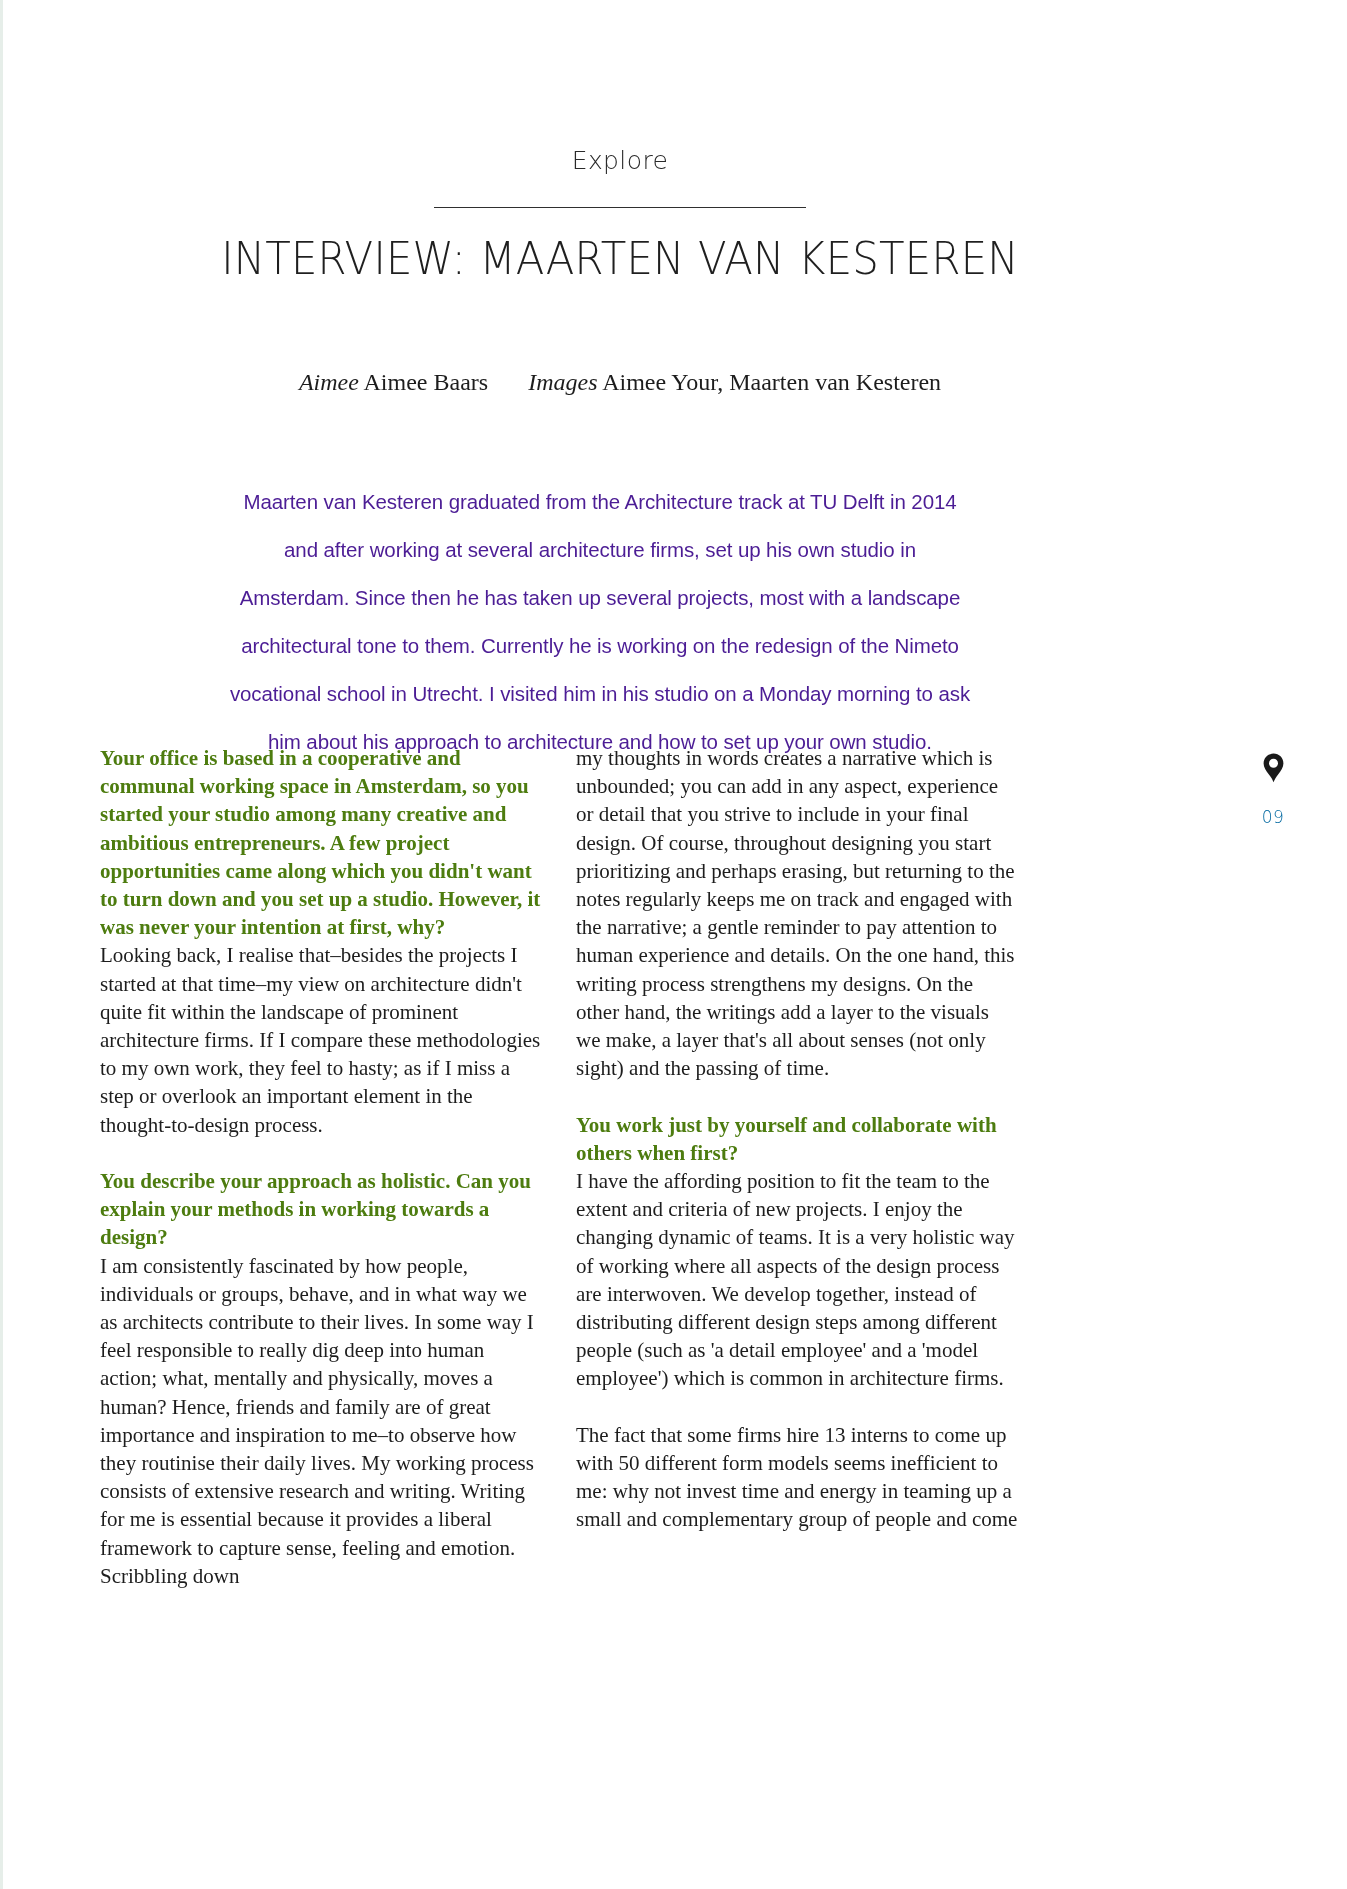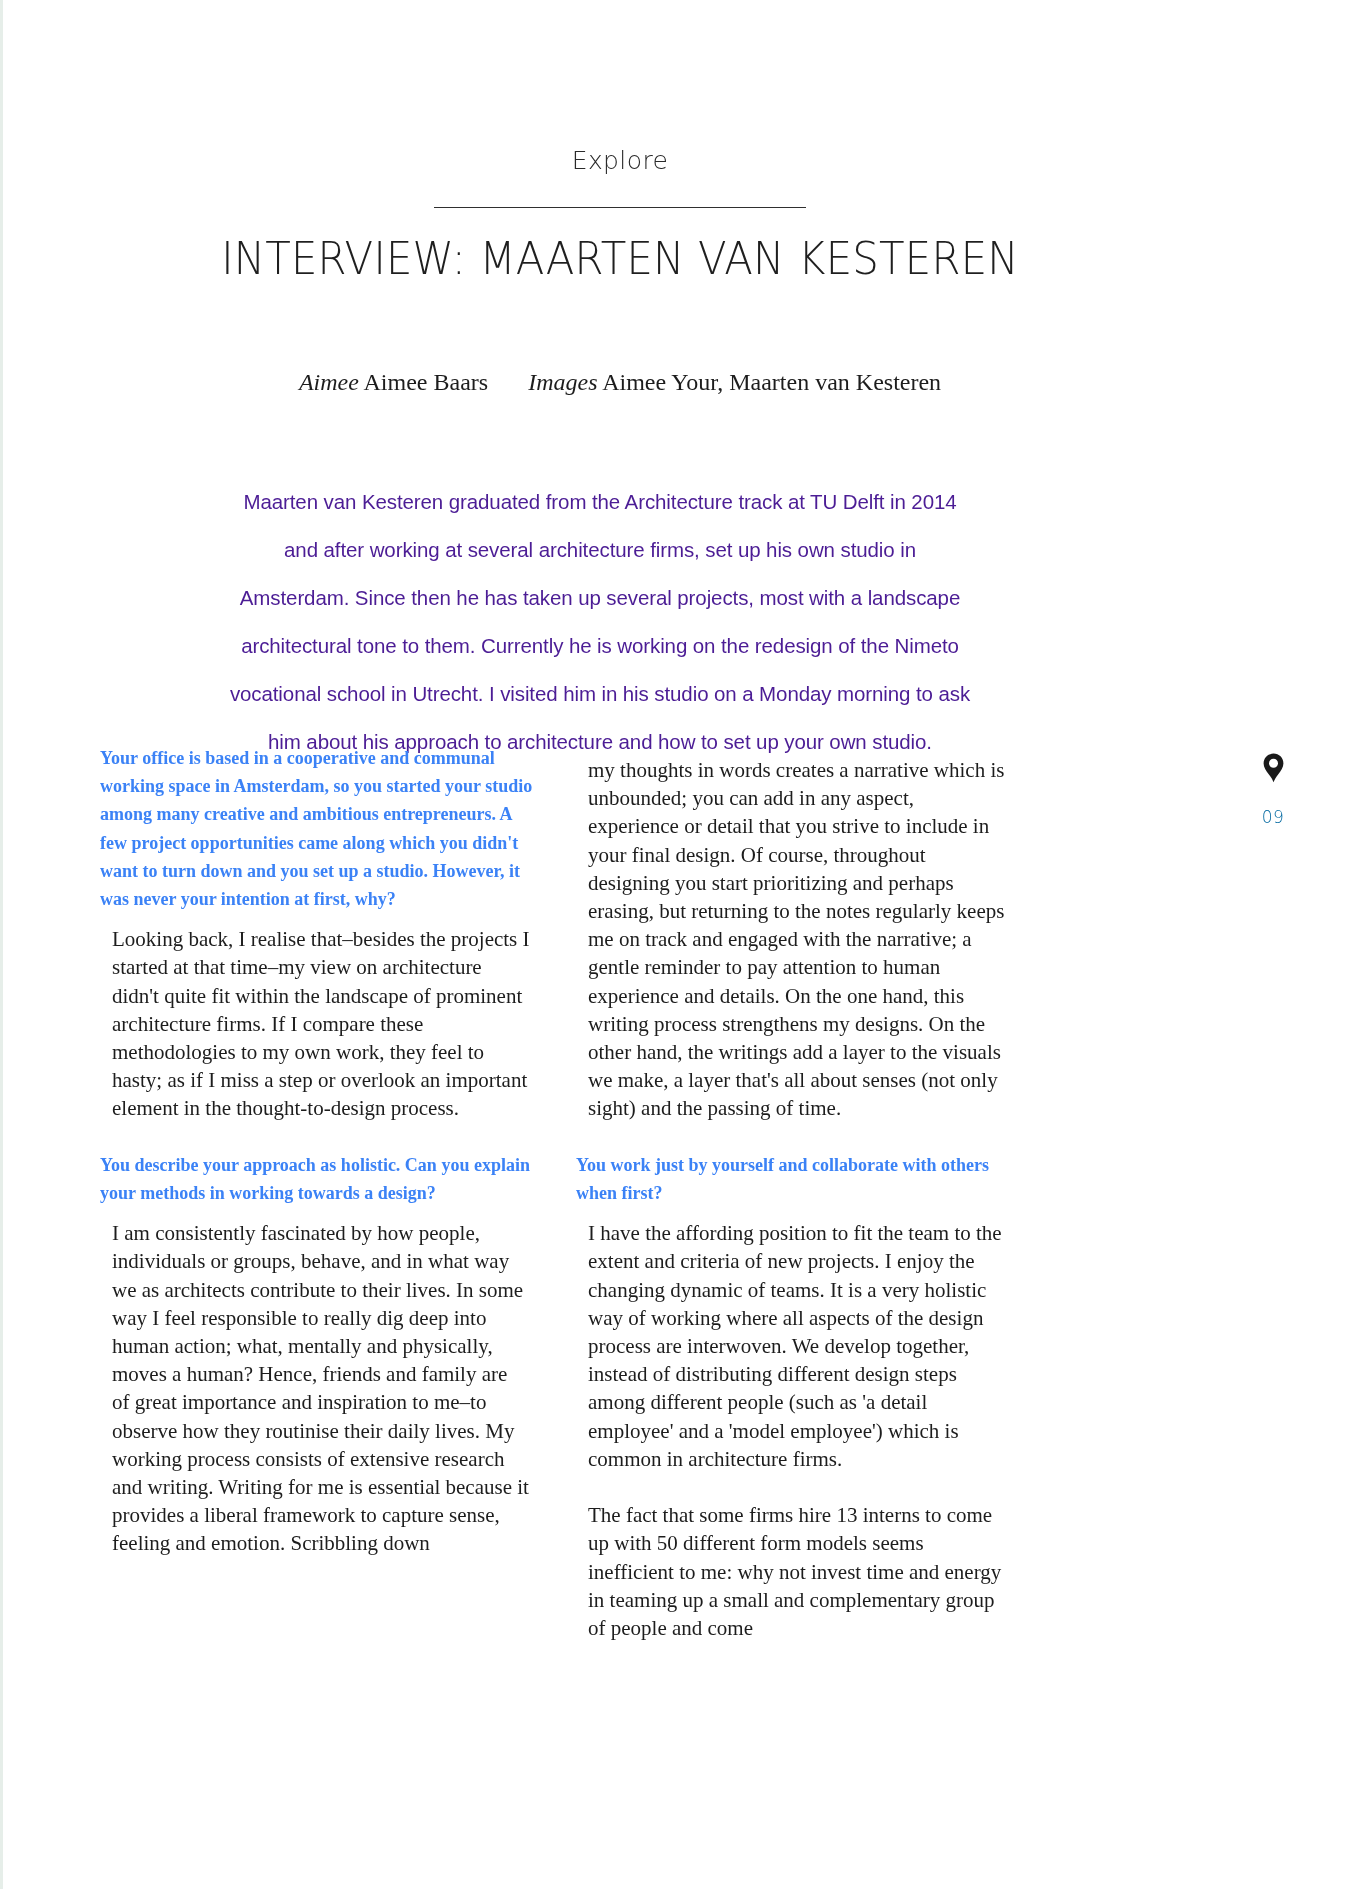--- a/index.html
+++ b/index.html
@@ -116,32 +116,32 @@
     position: absolute;
     top: 0;
     width: 442px;
   }
   .col-left  { left: 0; }
   .col-right { left: 476px; }
 
   .q {
     font-family: "Liberation Serif", serif;
     font-weight: bold;
-    font-size: 18px;
+    font-size: 21px;
     line-height: 28.2px;
-    color: #3b82f6;
+    color: #4d7c0f;
     margin: 0;
   }
   .a {
     font-family: "Liberation Serif", serif;
     font-weight: normal;
     font-size: 21px;
     line-height: 28.2px;
     color: #1d1d1d;
-    margin: 12px;
+    margin: 0;
   }
   .a.spaced { margin-top: 28.2px; }
   .q.spaced { margin-top: 28.2px; }
 
   
   .marker {
     position: absolute;
     left: 1253px;
     top: 753px;
     width: 40px;

